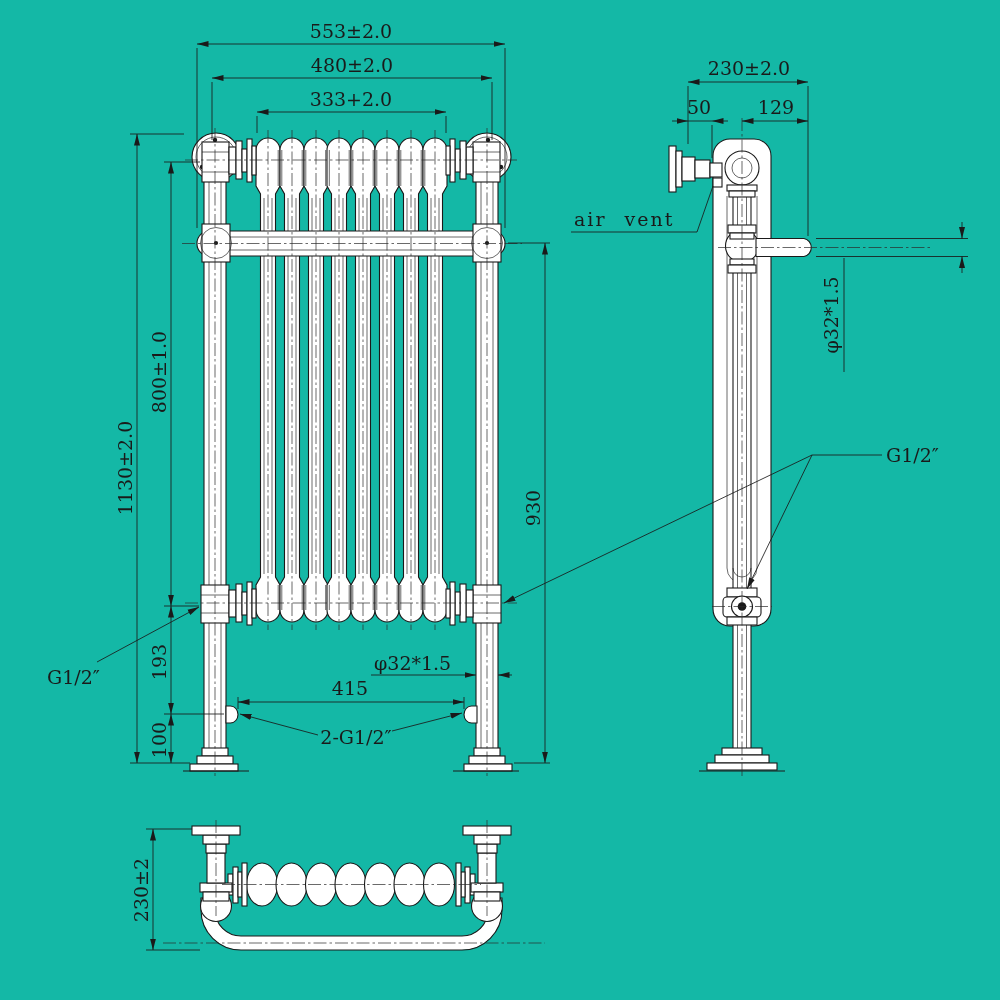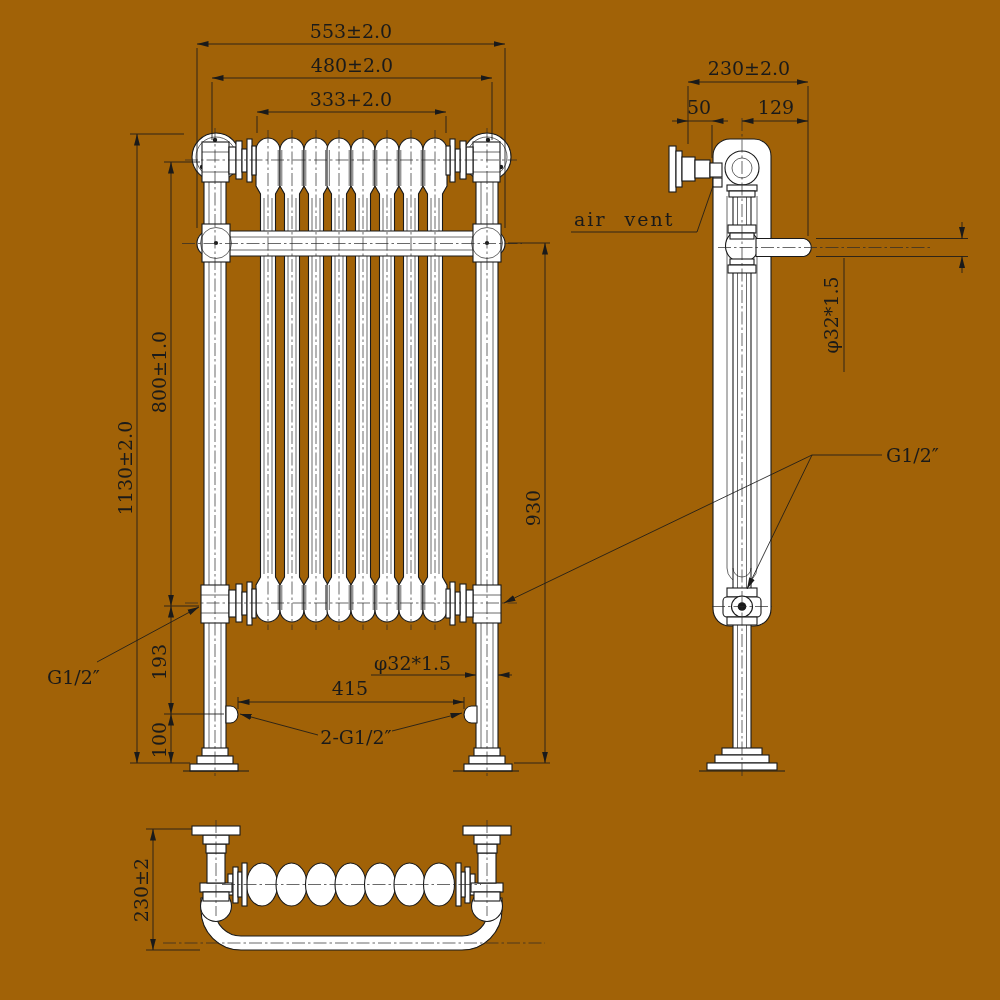--- a/index.html
+++ b/index.html
@@ -1,16 +1,16 @@
 <!DOCTYPE html>
 <html><head>
 <meta charset="utf-8">
 <style>
   html,body{margin:0;padding:0;background:#fff;}
-  .page{width:1000px;height:1000px;background:#a16207;position:relative;}
+  .page{width:1000px;height:1000px;background:#14b8a6;position:relative;}
   svg{display:block;}
   .o  {fill:none;stroke:#1a1a1a;stroke-width:1.1;}
   .of {fill:#ffffff;stroke:#1a1a1a;stroke-width:1.1;}
   .t  {fill:none;stroke:#1a1a1a;stroke-width:.65;}
   .d  {fill:none;stroke:#1a1a1a;stroke-width:.85;}
   .c  {fill:none;stroke:#2a2a2a;stroke-width:.7;stroke-dasharray:13 3 2.5 3;}
   text.dim{font-family:"DejaVu Serif","Liberation Serif",serif;font-size:19px;fill:#1a1a1a;}
   .dot{fill:#1a1a1a;stroke:none;}
 </style>
 </head>

